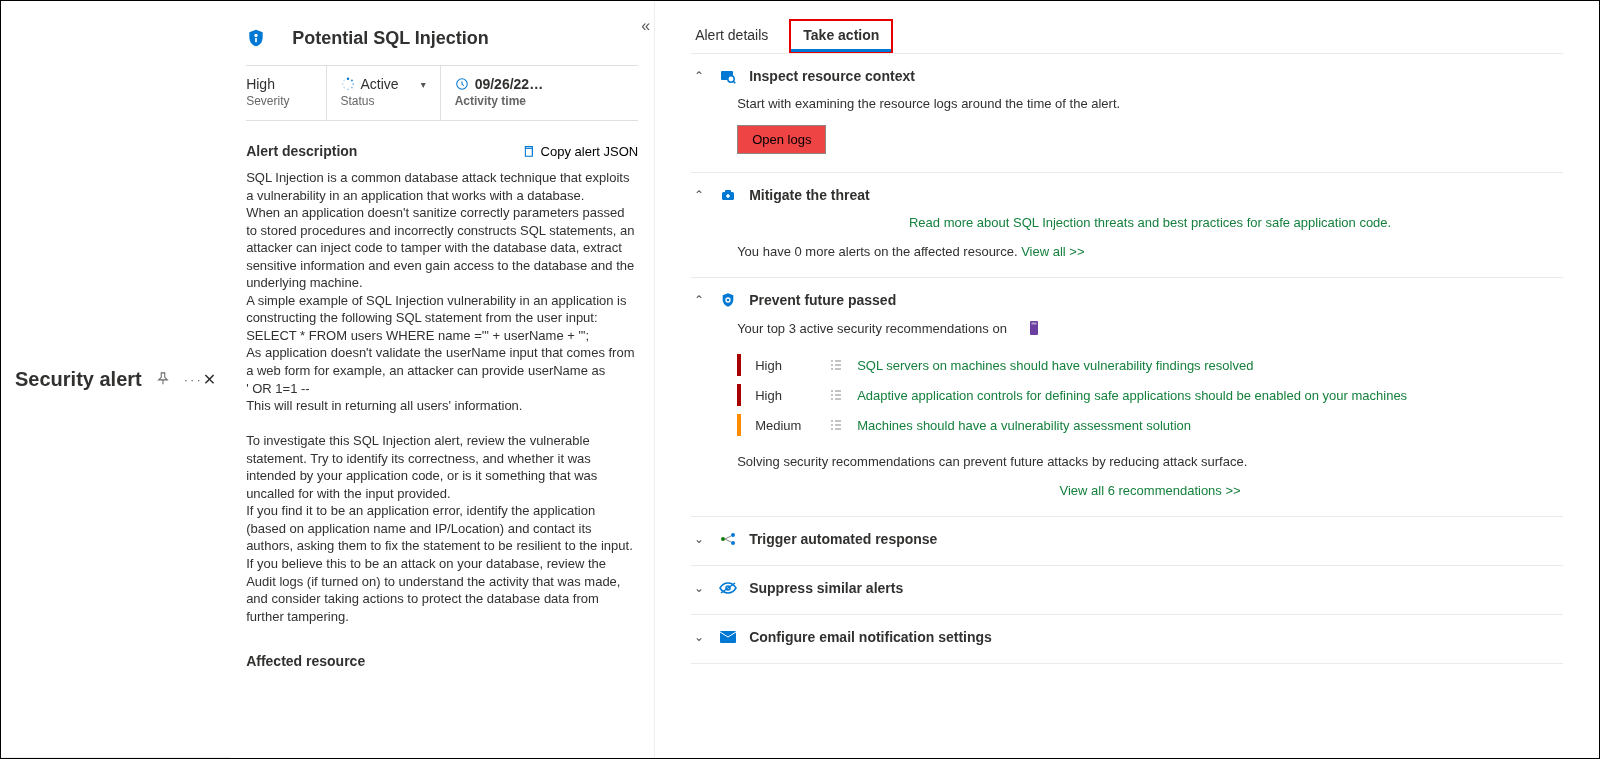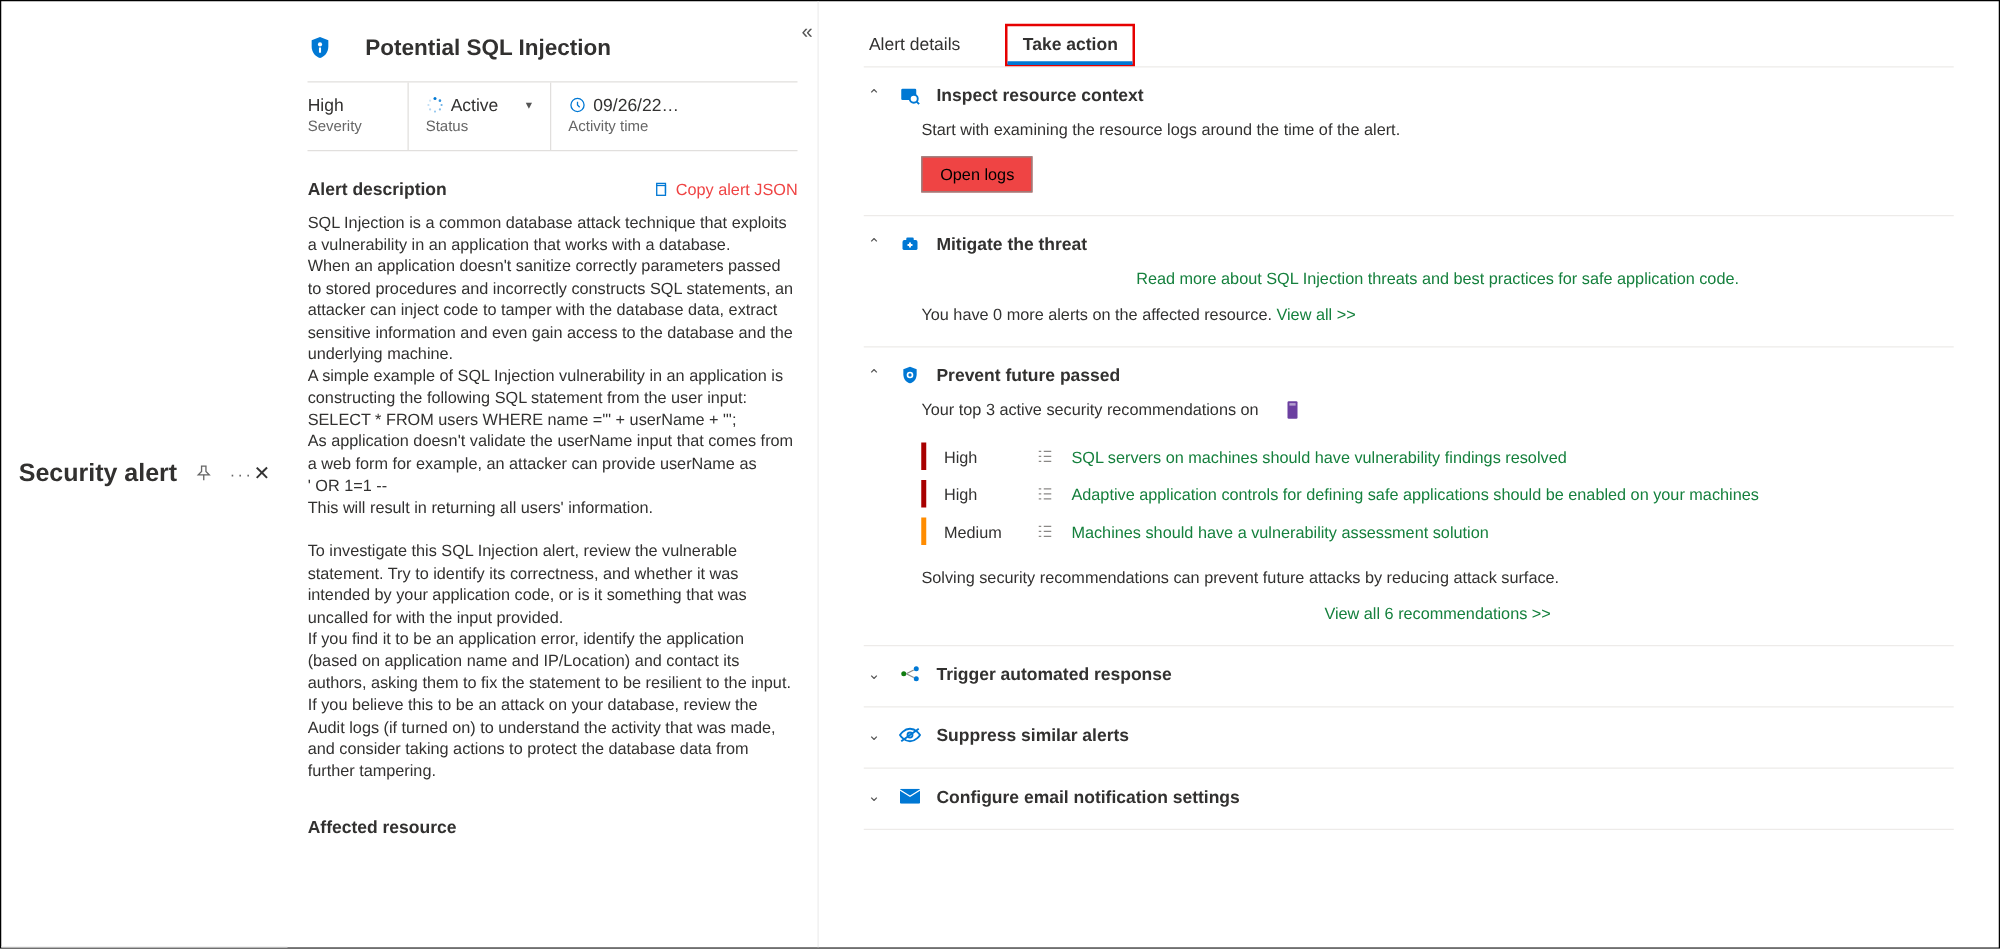--- a/index.html
+++ b/index.html
@@ -13,49 +13,49 @@
     .left { width: 425px; border-right: 1px solid #eee; position: relative; overflow-y: auto; padding: 20px 16px 16px 16px; }
     .left::-webkit-scrollbar { width: 8px; }
     .left::-webkit-scrollbar-thumb { background: #c8c6c4; border-radius: 4px; }
     .collapse { position: absolute; top: 16px; right: 4px; font-size: 16px; color: #555; }
     .alert-title { display: flex; align-items: center; gap: 26px; padding: 6px 0 16px 0; }
     .alert-title h2 { font-size: 18px; font-weight: 600; }
     .shield { width: 20px; height: 22px; }
     .stats { display: flex; border-top: 1px solid #e1dfdd; border-bottom: 1px solid #e1dfdd; }
     .stat { flex: 0 0 auto; padding: 10px 14px 12px 0; border-right: 1px solid #e1dfdd; margin-right: 14px; }
     .stat:first-child { padding-right: 36px; }
-    .stat:last-child { border-right: none; }
+    .stat:last-child { border-right: none; font-weight: bold; }
     .stat .val { font-size: 14px; display: flex; align-items: center; gap: 6px; white-space: nowrap; }
     .stat .lbl { font-size: 12px; color: #666; margin-top: 2px; }
     .chev-down { font-size: 10px; color: #555; margin-left: 16px; }
     .section-head { display: flex; align-items: center; justify-content: space-between; margin-top: 22px; margin-bottom: 10px; }
     .section-head h3 { font-size: 14px; font-weight: 700; }
-    .linkish { color: #ef4444; display: flex; align-items: center; gap: 6px; cursor: pointer; font-size: 13px; }
+    .linkish { color: #000000; display: flex; align-items: center; gap: 6px; cursor: pointer; font-size: 13px; }
     .desc { font-size: 13px; line-height: 1.35; color: #323130; white-space: pre-wrap; }
     .right { flex: 1; padding: 18px 36px; overflow-y: auto; }
-    .tabs { display: flex; gap: 32px; border-bottom: 1px solid #edebe9; }
+    .tabs { display: flex; gap: 17px; border-bottom: 1px solid #edebe9; }
     .tab { padding: 8px 4px 10px 4px; font-size: 14px; color: #323130; cursor: pointer; position: relative; }
     .tab.active { font-weight: 700; }
     .tab.active::after { content: ""; position: absolute; left: 0; right: 0; bottom: -1px; height: 3px; background: #0078d4; }
     .tab.highlight { border: 2px solid #e60000; padding: 6px 12px 8px 12px; }
     .action-group { border-bottom: 1px solid #edebe9; padding: 14px 0 18px 0; }
     .action-head { display: flex; align-items: center; gap: 12px; }
     .action-chev { width: 16px; font-size: 12px; color: #555; text-align: center; }
     .action-icon { width: 18px; display: flex; justify-content: center; }
     .action-title { font-size: 14px; font-weight: 700; }
     .action-body { margin: 12px 0 0 46px; display: flex; flex-direction: column; gap: 14px; font-size: 13px; }
     .btn { border: 1px solid #8a8886; background: #ef4444; padding: 6px 14px; font-size: 13px; cursor: pointer; width: fit-content; }
     a.lnk { color: #15803d; text-decoration: none; cursor: pointer; text-align: center; }
     .rec-row { display: flex; align-items: center; gap: 14px; padding: 4px 0; }
     .sev-bar { width: 4px; height: 22px; }
     .sev-high .sev-bar { background: #a80000; }
     .sev-medium .sev-bar { background: #ff8c00; }
     .rec-sev { width: 60px; }
     .checklist-icon { width: 14px; color: #8a8886; }
-    .row-with-icon { display: flex; align-items: flex-start; gap: 20px; }
+    .row-with-icon { display: flex; align-items: center; gap: 20px; }
     svg { display: block; }
   </style>
 </head>
 <body>
 
 <div class="window">
   <div class="titlebar">
     <h1>Security alert</h1>
     <div class="tb-actions">
       <span>

